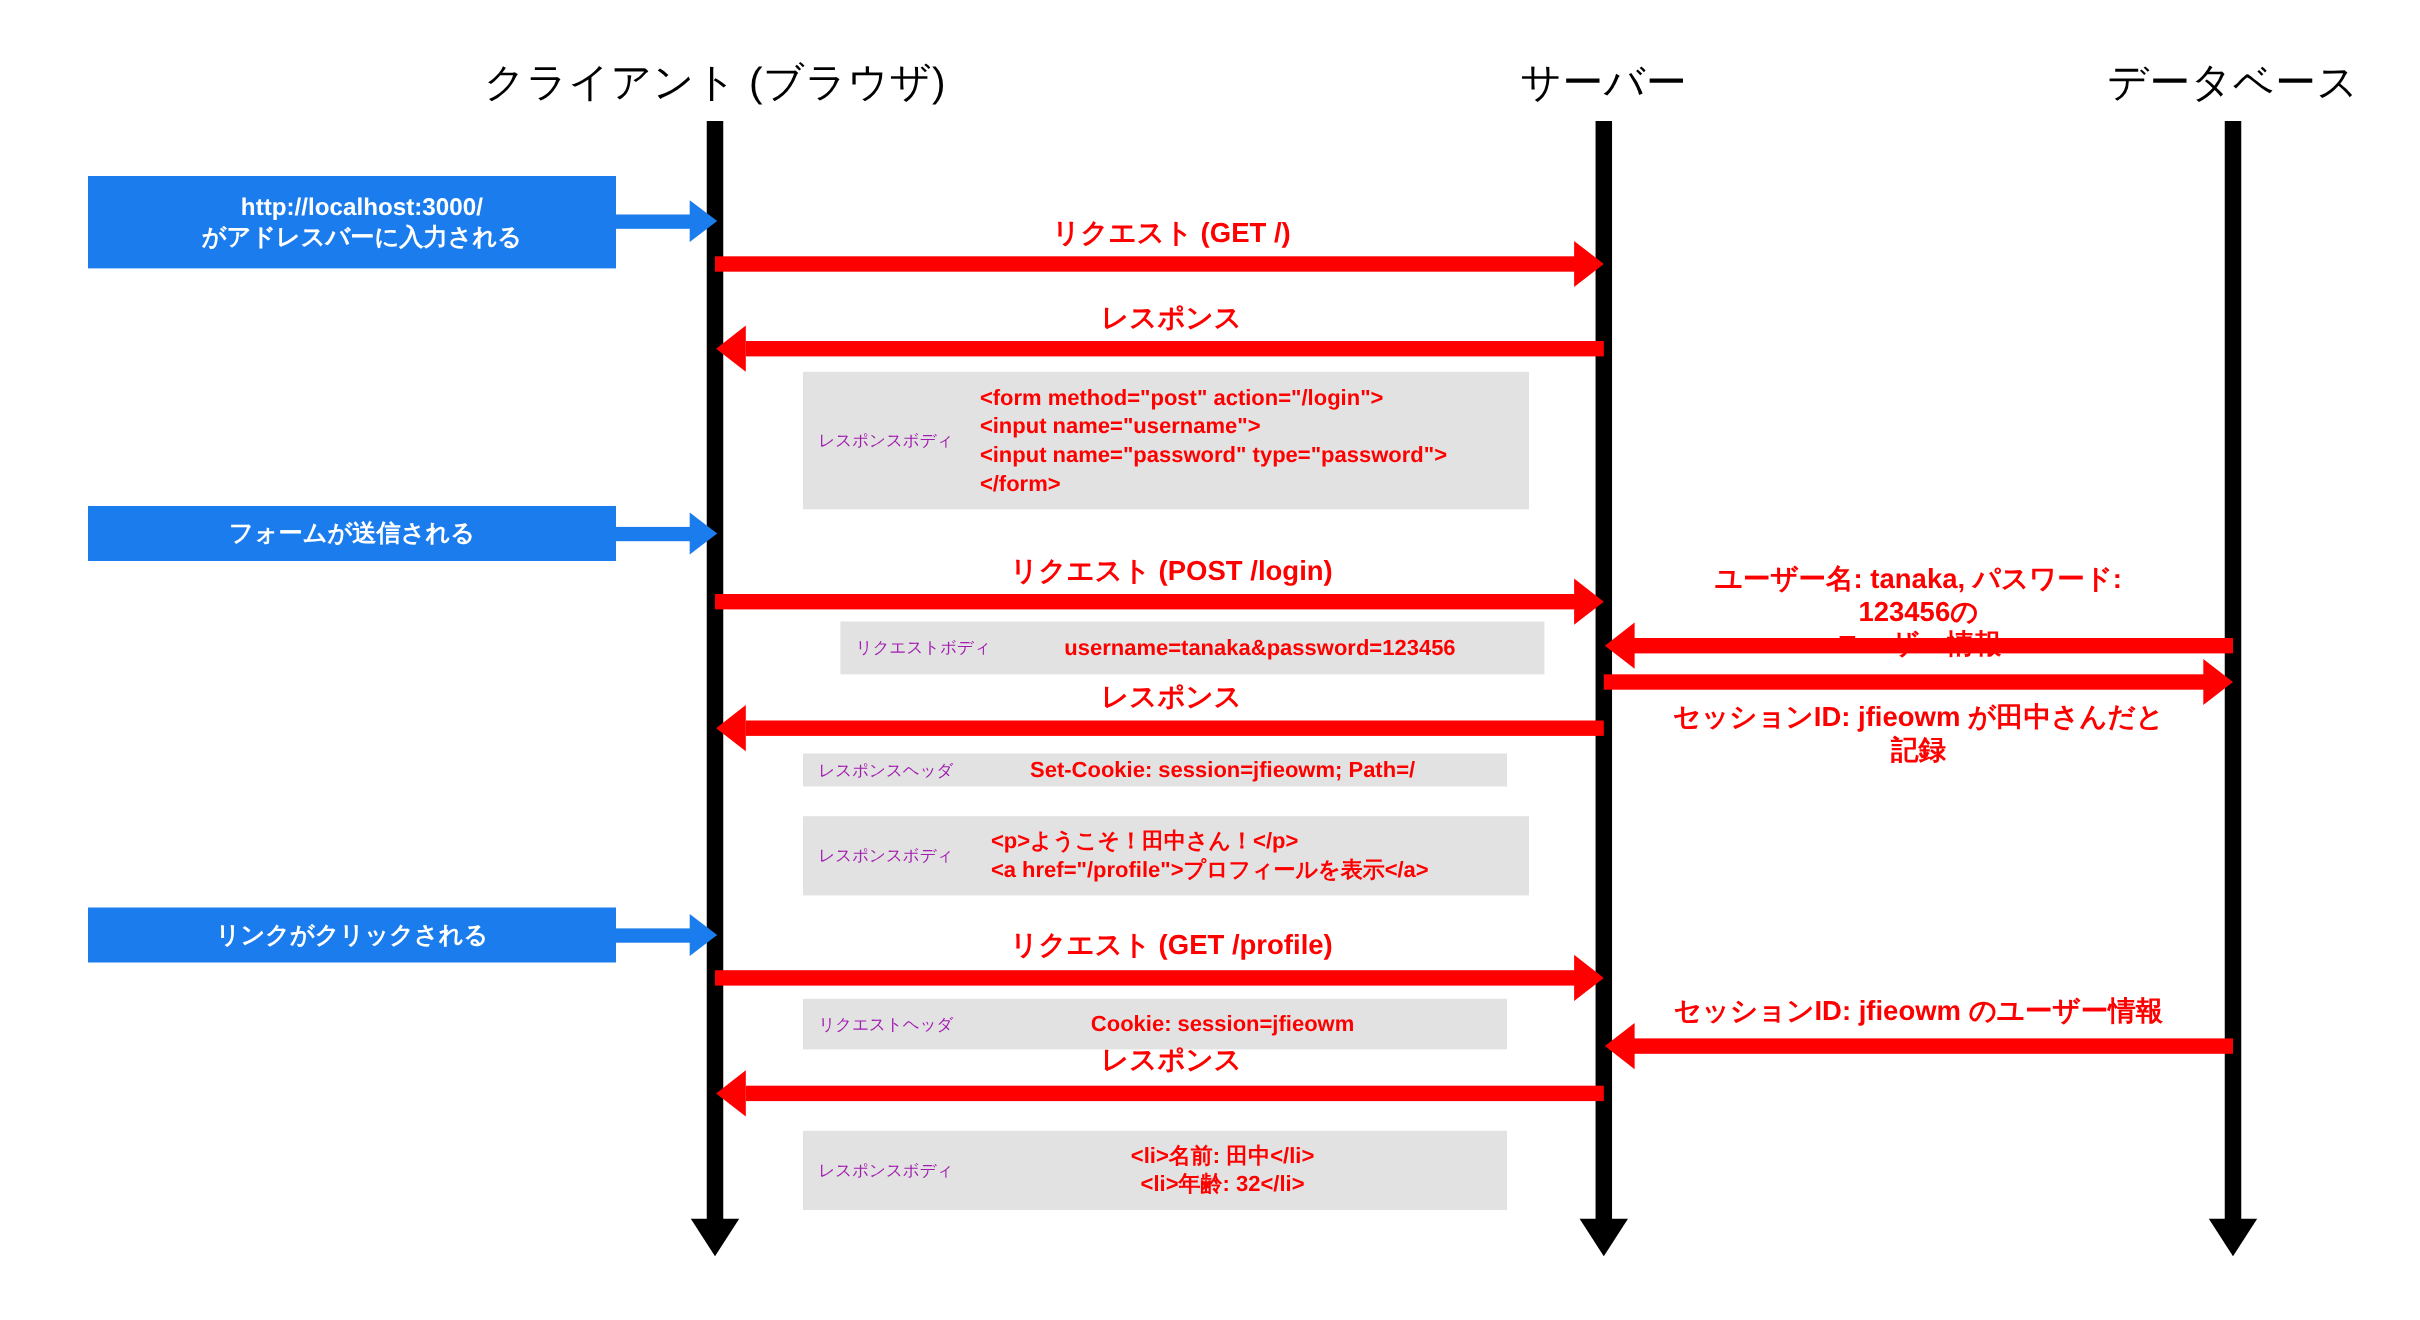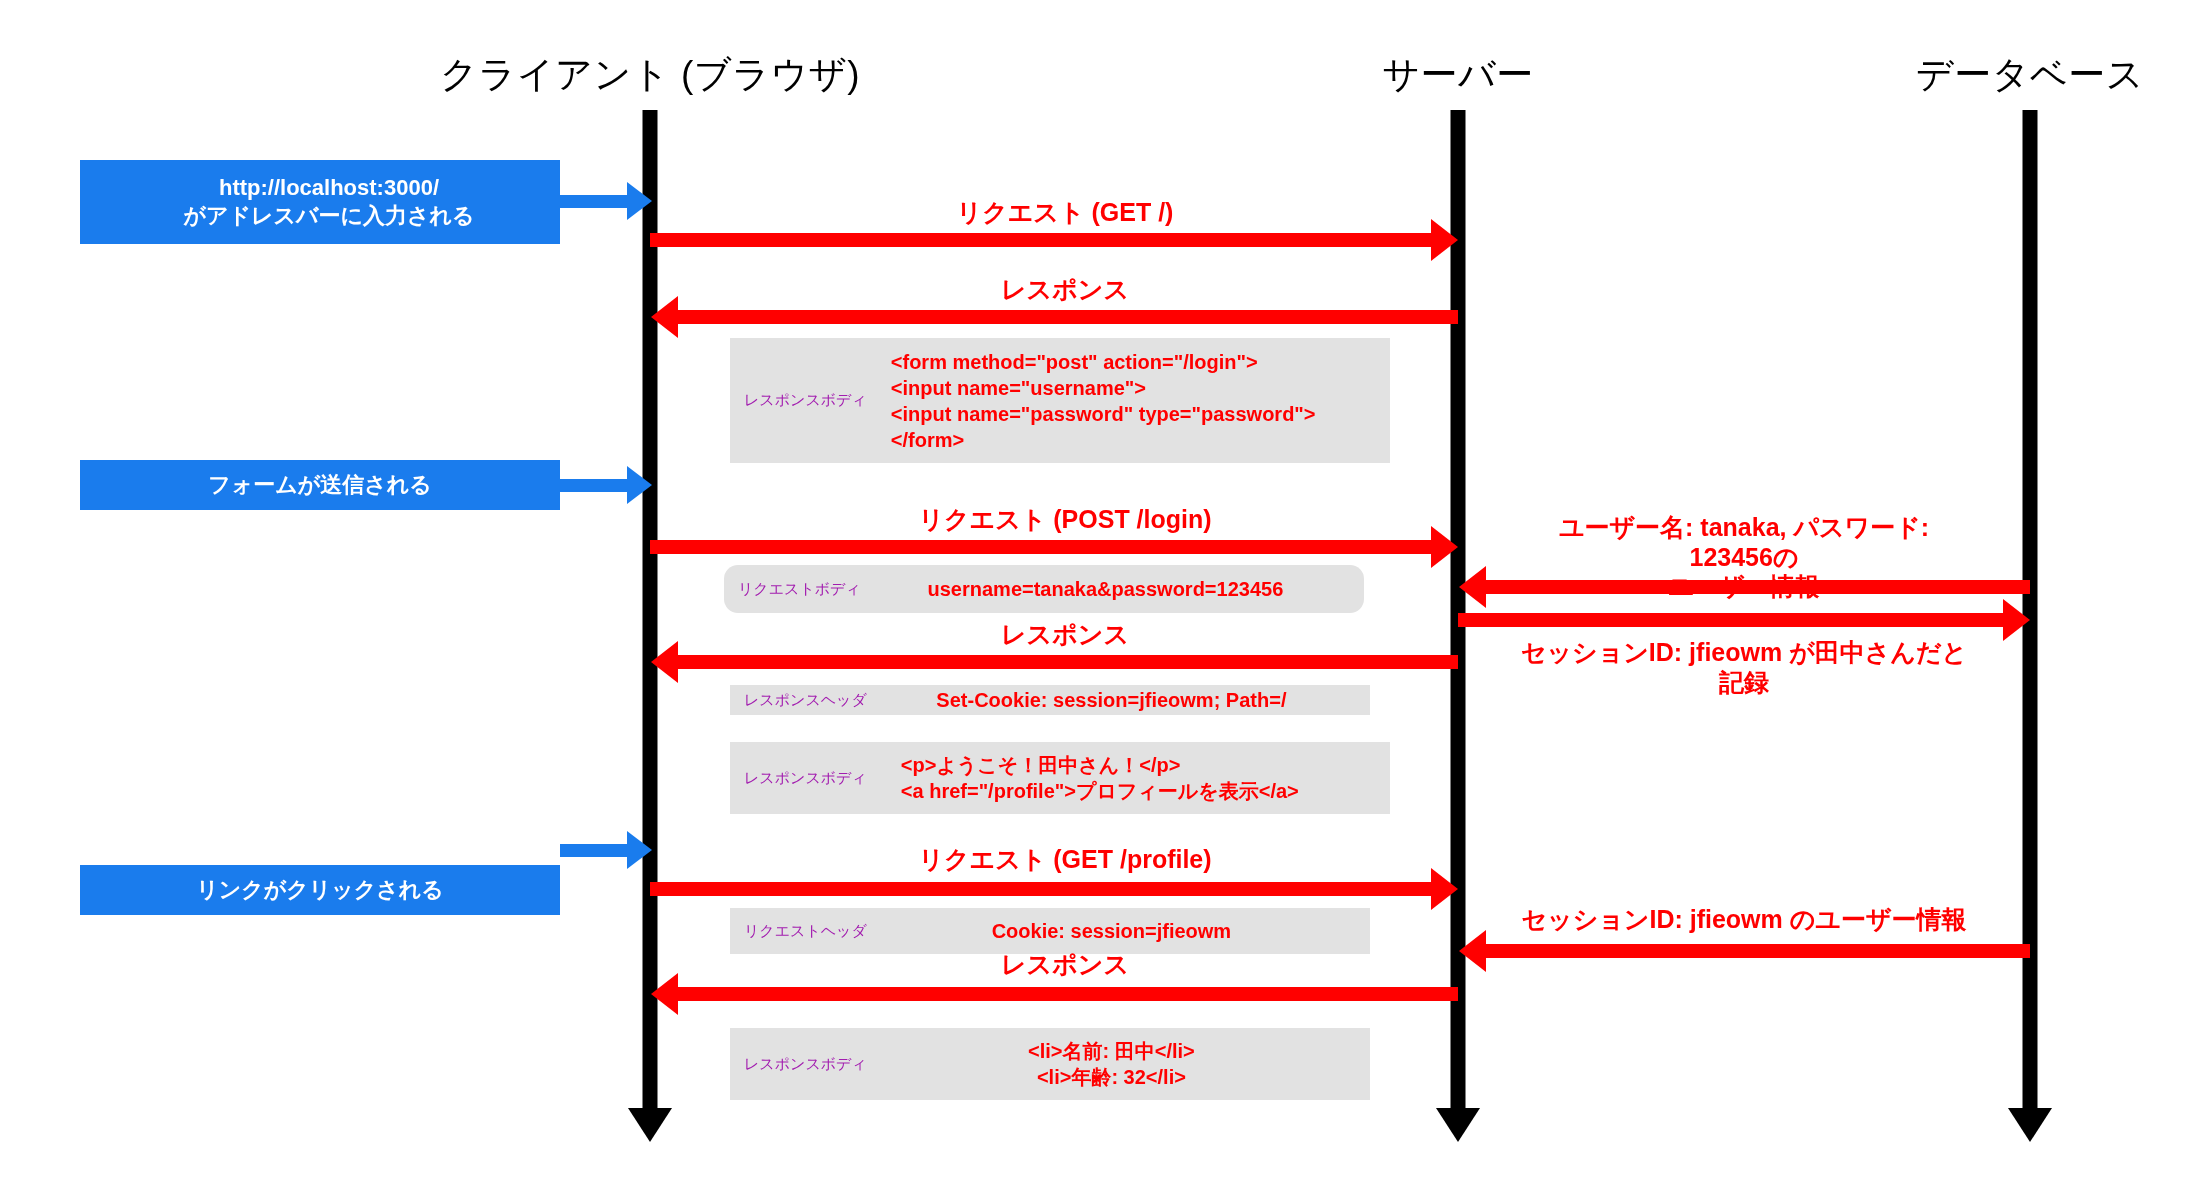--- a/index.html
+++ b/index.html
@@ -175,21 +175,21 @@
 
   <div class="msg-label" style="left:1065px;top:505px;">リクエスト (POST /login)</div>
   <div class="msg" style="left:650px;top:540px;width:786px;"></div>
   <div class="msg-head right" style="left:1431px;top:526px;"></div>
 
   <div class="msg-label" style="left:1744px;top:513px;">ユーザー名: tanaka, パスワード: 123456の
 ユーザー情報</div>
   <div class="msg" style="left:1485px;top:580px;width:545px;"></div>
   <div class="msg-head left" style="left:1459px;top:566px;"></div>
 
-  <div class="block" style="left:724px;top:565px;width:640px;height:48px;border-radius:14px;">
+  <div class="block" style="left:764px;top:565px;width:640px;height:48px;">
     <span class="block-tag">リクエストボディ</span>
     <span class="block-code">username=tanaka&amp;password=123456</span>
   </div>
 
   <div class="msg" style="left:1458px;top:613px;width:548px;"></div>
   <div class="msg-head right" style="left:2003px;top:599px;"></div>
   <div class="msg-label" style="left:1744px;top:638px;">セッションID: jfieowm が田中さんだと記録</div>
 
   <div class="msg-label" style="left:1065px;top:620px;">レスポンス</div>
   <div class="msg" style="left:678px;top:655px;width:780px;"></div>
@@ -199,21 +199,21 @@
     <span class="block-tag">レスポンスヘッダ</span>
     <span class="block-code">Set-Cookie: session=jfieowm; Path=/</span>
   </div>
 
   <div class="block" style="left:730px;top:742px;width:660px;height:72px;">
     <span class="block-tag">レスポンスボディ</span>
     <span class="block-code left" style="padding-left:34px;">&lt;p&gt;ようこそ！田中さん！&lt;/p&gt;
 &lt;a href="/profile"&gt;プロフィールを表示&lt;/a&gt;</span>
   </div>
 
-  <div class="note" style="left:80px;top:825px;width:480px;height:50px;margin-top:40px;">
+  <div class="note" style="left:80px;top:825px;width:480px;height:50px;">
     <span>リンクがクリックされる</span>
   </div>
   <div class="note-arrow-shaft" style="left:560px;top:844px;width:75px;"></div>
   <div class="note-arrow-head" style="left:627px;top:831px;"></div>
 
   <div class="msg-label" style="left:1065px;top:845px;">リクエスト (GET /profile)</div>
   <div class="msg" style="left:650px;top:882px;width:786px;"></div>
   <div class="msg-head right" style="left:1431px;top:868px;"></div>
 
   <div class="block" style="left:730px;top:908px;width:640px;height:46px;">

